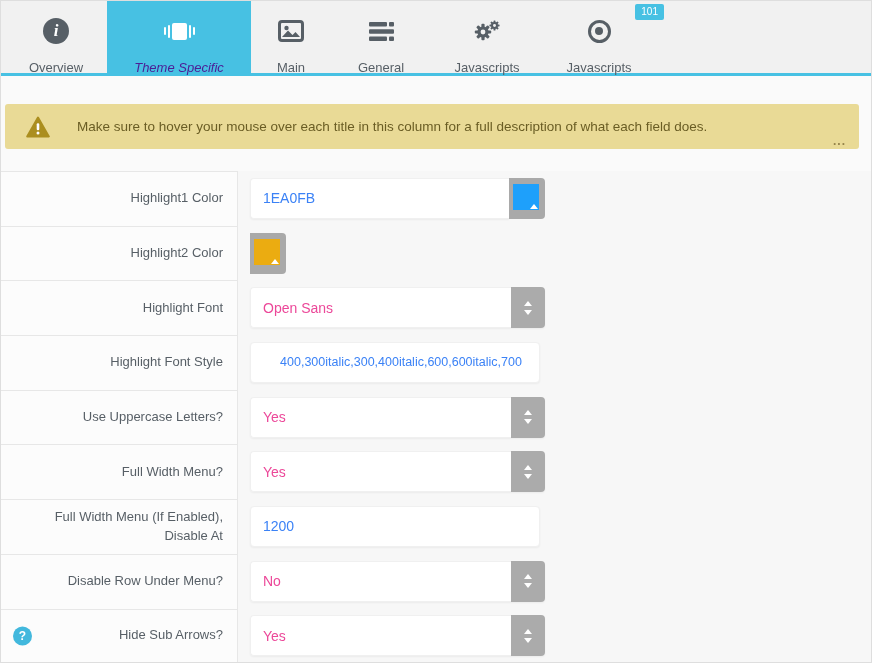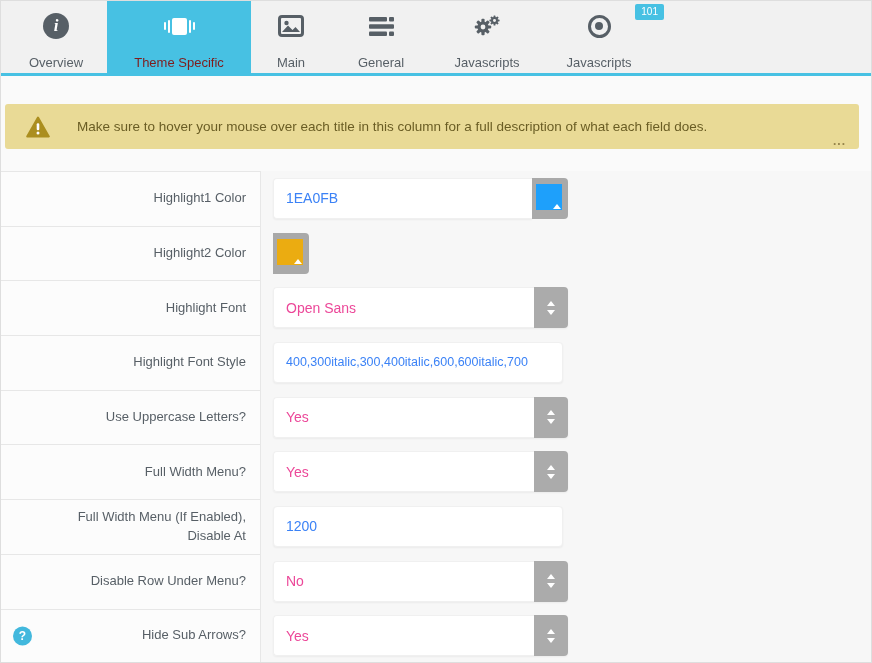--- a/index.html
+++ b/index.html
@@ -26,30 +26,30 @@
     position:relative;
   }
   .tabbar::after {
     content:""; position:absolute; left:0; right:0; bottom:0;
     height:3px; background:#47c1e3;
   }
   .tab {
     height:74px; padding-top:11px;
     display:flex; flex-direction:column; align-items:center;
     color:#575f66; font-size:13px;
-    position:relative; cursor:pointer; z-index:1;
+    position:relative; cursor:pointer; z-index:1;justify-content:flex-end;
   }
   .tab:nth-child(1){width:102px}
   .tab:nth-child(2){width:144px}
   .tab:nth-child(3){width:80px}
   .tab:nth-child(4){width:100px}
   .tab:nth-child(5){width:112px}
   .tab:nth-child(6){width:112px}
   .tab:nth-child(7){width:120px}
-  .tab.active { background:#47c1e3; color:#7f1d1d; }
+  .tab.active { background:#47c1e3; color:#4c1d95;font-style:italic; }
   .tab .ticon { height:28px; display:flex; align-items:center; justify-content:center; margin-bottom:5px; }
   .tab-label { margin-top:10px; white-space:nowrap; }
 
   .info-circle {
     width:26px;height:26px;border-radius:50%;background:#575f66;color:#fff;
     display:flex;align-items:center;justify-content:center;
     font-family:"Liberation Serif",serif;font-weight:bold;font-size:17px;font-style:italic;
   }
   .slider-icon { display:flex; align-items:center; gap:2px; }
   .slider-icon .b1{width:2px;height:8px;background:#fff;border-radius:1px;}
@@ -81,21 +81,21 @@
   .banner .more {
     position:absolute; right:13px; bottom:1px;
     color:#94834a; font-weight:bold; font-size:12px; letter-spacing:1px;
     cursor:pointer;
   }
 
   
   .form { margin-top:22px; }
   .form-row { display:flex; height:54.7px; }
   .label-cell {
-    width:260px;
+    width:237px;
     border-top:1px solid #e7e7e7;
     border-right:1px solid #e7e7e7;
     background:#fcfcfc;
     display:flex; align-items:center; justify-content:flex-end;
     text-align:right;
     padding:0 14px 0 42px;
     color:#575f66; font-size:13px; line-height:1.45;
     position:relative;
   }
   .form-row:last-child .label-cell { border-bottom:1px solid #e7e7e7; }
@@ -105,21 +105,21 @@
     padding-left:12px;
   }
 
   .text-input {
     height:41px; width:290px;
     background:#fff; border:1px solid #f0f0f0; border-radius:4px;
     box-shadow:0 1px 2px rgba(0,0,0,0.05);
     font-family:inherit; font-size:14px; color:#3b82f6;
     padding:0 12px; outline:none;
   }
-  .text-input.long { font-size:12.5px; padding-right:0; }
+  .text-input.long { font-size:12.5px; padding-right:0;text-align:center; }
   .input-group { display:flex; }
   .input-group .text-input { width:259px; border-radius:4px 0 0 4px; border-right:none; }
   .addon-swatch {
     width:36px; height:41px; border:none; padding:0; cursor:pointer;
     background:#a9a9a9; border-radius:0 4px 4px 0;
     display:flex; align-items:center; justify-content:center;
   }
   .swatch { width:26px; height:26px; display:block; position:relative; margin-right:3px; margin-bottom:3px; }
   .swatch-corner {
     position:absolute; right:1px; bottom:1px; width:0; height:0;

